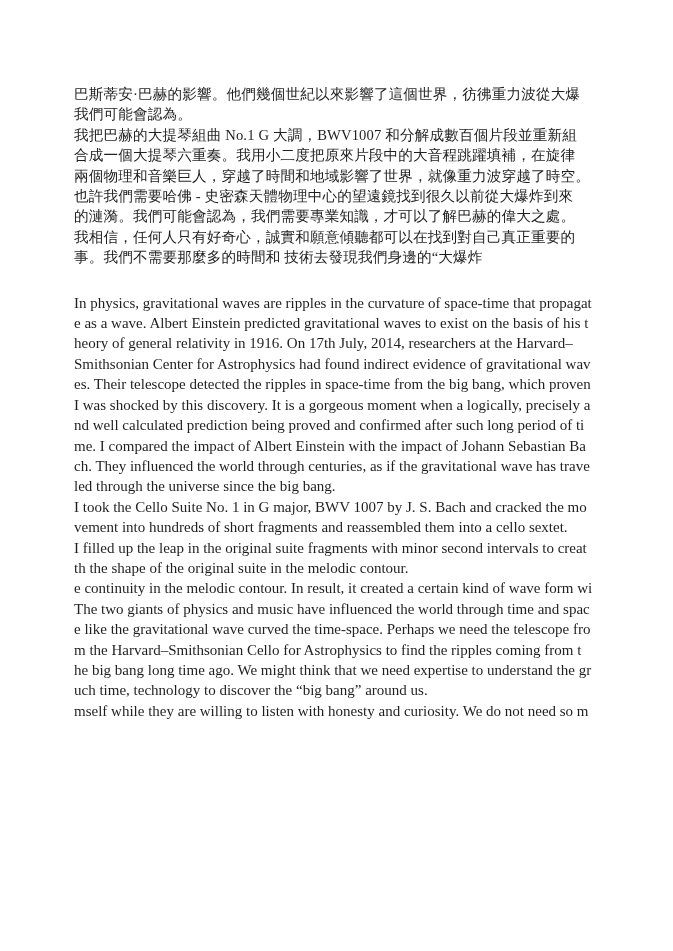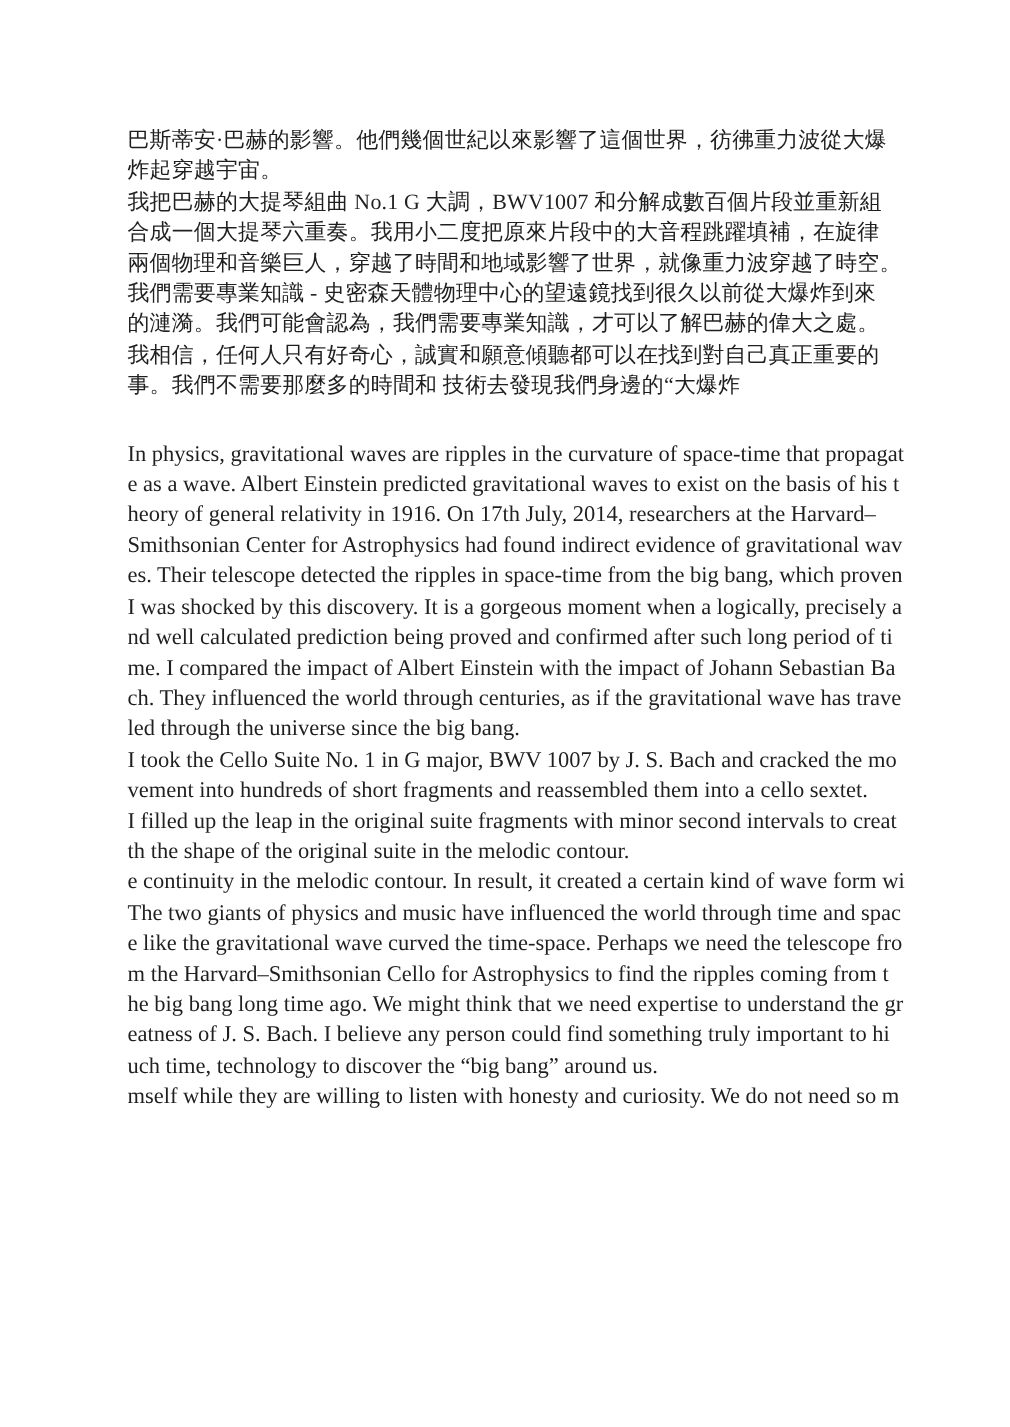--- a/index.html
+++ b/index.html
@@ -10,21 +10,21 @@
   .page {
     position: relative;
     width: 673px;
     height: 951px;
     background: #ffffff;
     overflow: hidden;
     font-family: "Liberation Serif", "DejaVu Serif", serif;
   }
   .text-area {
     position: absolute;
-    left: 85px;
+    left: 74px;
     top: 84px;
     width: 505px;
     color: #1f1f1f;
   }
   .block {
     display: block;
   }
   .block .line {
     white-space: pre;
     font-size: 15px;
@@ -39,25 +39,25 @@
     height: 25px;
   }
 </style>
 </head>
 <body>
 
 <div class="page">
   <div class="text-area">
     <div class="block chinese">
         <div class="line">巴斯蒂安·巴赫的影響。他們幾個世紀以來影響了這個世界，彷彿重力波從大爆</div>
-        <div class="line">炸起穿越宇宙。</div>
+        <div class="line">我們可能會認為。</div>
         <div class="line">我把巴赫的大提琴組曲 No.1 G 大調，BWV1007 和分解成數百個片段並重新組</div>
         <div class="line">合成一個大提琴六重奏。我用小二度把原來片段中的大音程跳躍填補，在旋律</div>
         <div class="line">兩個物理和音樂巨人，穿越了時間和地域影響了世界，就像重力波穿越了時空。</div>
-        <div class="line">我們需要專業知識 - 史密森天體物理中心的望遠鏡找到很久以前從大爆炸到來</div>
+        <div class="line">也許我們需要哈佛 - 史密森天體物理中心的望遠鏡找到很久以前從大爆炸到來</div>
         <div class="line">的漣漪。我們可能會認為，我們需要專業知識，才可以了解巴赫的偉大之處。</div>
         <div class="line">我相信，任何人只有好奇心，誠實和願意傾聽都可以在找到對自己真正重要的</div>
         <div class="line">事。我們不需要那麼多的時間和 技術去發現我們身邊的“大爆炸</div>
       </div>
     <div class="para-gap"></div>
     <div class="block english">
         <div class="line">In physics, gravitational waves are ripples in the curvature of space-time that propagat</div>
         <div class="line">e as a wave. Albert Einstein predicted gravitational waves to exist on the basis of his t</div>
         <div class="line">heory of general relativity in 1916. On 17th July, 2014, researchers at the Harvard–</div>
         <div class="line">Smithsonian Center for Astrophysics had found indirect evidence of gravitational wav</div>
@@ -69,18 +69,17 @@
         <div class="line">led through the universe since the big bang.</div>
         <div class="line">I took the Cello Suite No. 1 in G major, BWV 1007 by J. S. Bach and cracked the mo</div>
         <div class="line">vement into hundreds of short fragments and reassembled them into a cello sextet.</div>
         <div class="line">I filled up the leap in the original suite fragments with minor second intervals to creat</div>
         <div class="line">th the shape of the original suite in the melodic contour.</div>
         <div class="line">e continuity in the melodic contour. In result, it created a certain kind of wave form wi</div>
         <div class="line">The two giants of physics and music have influenced the world through time and spac</div>
         <div class="line">e like the gravitational wave curved the time-space. Perhaps we need the telescope fro</div>
         <div class="line">m the Harvard–Smithsonian Cello for Astrophysics to find the ripples coming from t</div>
         <div class="line">he big bang long time ago. We might think that we need expertise to understand the gr</div>
-        <div class="line">eatness of J. S. Bach. I believe any person could find something truly important to hi</div>
         <div class="line">uch time, technology to discover the “big bang” around us.</div>
         <div class="line">mself while they are willing to listen with honesty and curiosity. We do not need so m</div>
       </div>
   </div>
 </div>
 
 </body></html>

